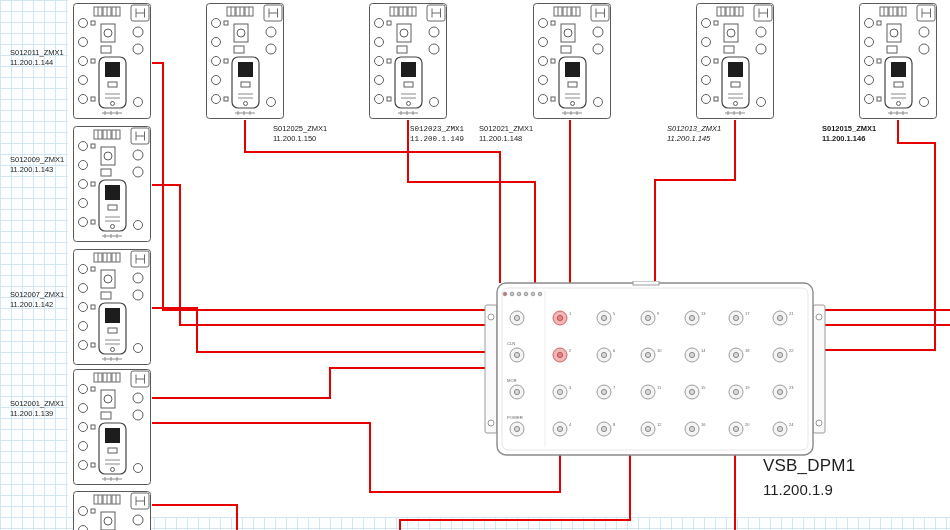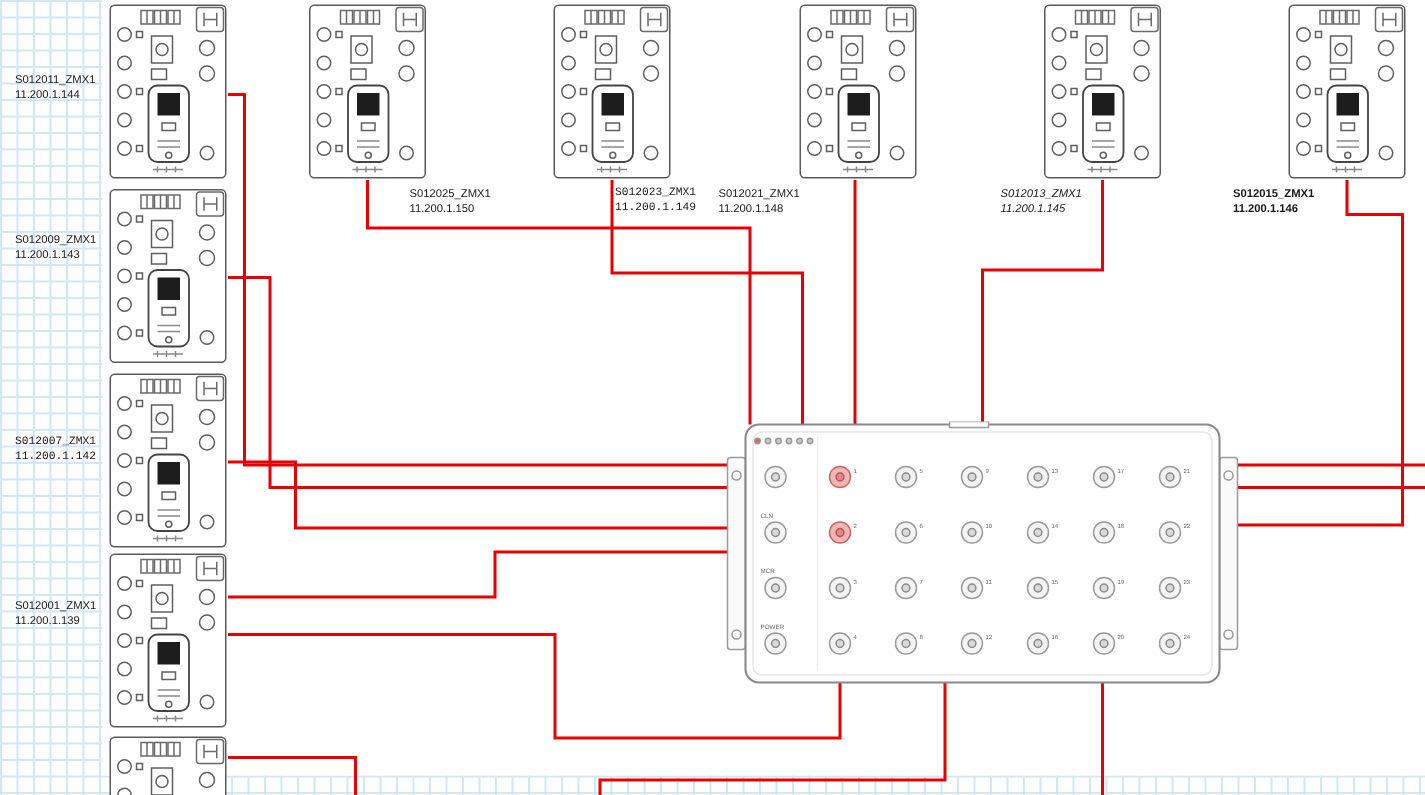--- a/index.html
+++ b/index.html
@@ -147,20 +147,24 @@
           <circle cx="297" cy="111" r="7" fill="#f4f4f4" stroke="#9b9b9b"></circle>
           <circle cx="297" cy="111" r="2.6" fill="#d9d9d9" stroke="#8a8a8a"></circle>
           <text x="306" y="108" font-size="4" fill="#666" font-family="&quot;Liberation Sans&quot;,sans-serif">23</text>
           <circle cx="297" cy="148" r="7" fill="#f4f4f4" stroke="#9b9b9b"></circle>
           <circle cx="297" cy="148" r="2.6" fill="#d9d9d9" stroke="#8a8a8a"></circle>
           <text x="306" y="145" font-size="4" fill="#666" font-family="&quot;Liberation Sans&quot;,sans-serif">24</text>
         </g>
     </svg>
   </div>
 
+  <div id="hub-label">
+    <div id="hub-name">VSB_DPM1</div>
+    <div id="hub-ip">11.200.1.9</div>
+  </div>
 <div class="device" style="left: 72px; top: 2px;">
     <svg width="80" height="118" viewBox="0 0 80 118">
       <rect x="1.5" y="1.5" width="77" height="115" rx="3" fill="#ffffff" stroke="#5a5a5a"></rect>
       <g stroke="#6a6a6a" fill="none">
         <rect x="22" y="5" width="8" height="9"></rect>
           <rect x="31" y="5" width="8" height="9"></rect>
           <rect x="40" y="5" width="8" height="9"></rect>
         <path d="M26 5v9M35 5v9M44 5v9"></path>
       </g>
       <g stroke="#6a6a6a" fill="none">
@@ -284,21 +288,21 @@
       <g>
         <rect x="27" y="55" width="27" height="51" rx="6" fill="#ffffff" stroke="#444444" stroke-width="1.2"></rect>
         <rect x="33" y="60" width="15" height="15" fill="#1d1d1d"></rect>
         <rect x="36" y="80" width="9" height="5" fill="none" stroke="#5f5f5f"></rect>
         <path d="M33 92h15M33 96h15" stroke="#8a8a8a"></path>
         <circle cx="40.5" cy="101.5" r="2" fill="none" stroke="#5f5f5f"></circle>
       </g>
       <path d="M30 111h20M33 109v4M39 109v4M45 109v4" stroke="#8a8a8a" fill="none"></path>
     </svg>
   </div>
-    <div class="dev-label" style="left: 10px; top: 290px; font-family: Liberation Mono, monospace;">
+    <div class="dev-label" style="left: 10px; top: 290px;">
       <div>S012007_ZMX1</div>
       <div>11.200.1.142</div>
     </div>
     <div class="device" style="left: 72px; top: 368px;">
     <svg width="80" height="118" viewBox="0 0 80 118">
       <rect x="1.5" y="1.5" width="77" height="115" rx="3" fill="#ffffff" stroke="#5a5a5a"></rect>
       <g stroke="#6a6a6a" fill="none">
         <rect x="22" y="5" width="8" height="9"></rect>
           <rect x="31" y="5" width="8" height="9"></rect>
           <rect x="40" y="5" width="8" height="9"></rect>

